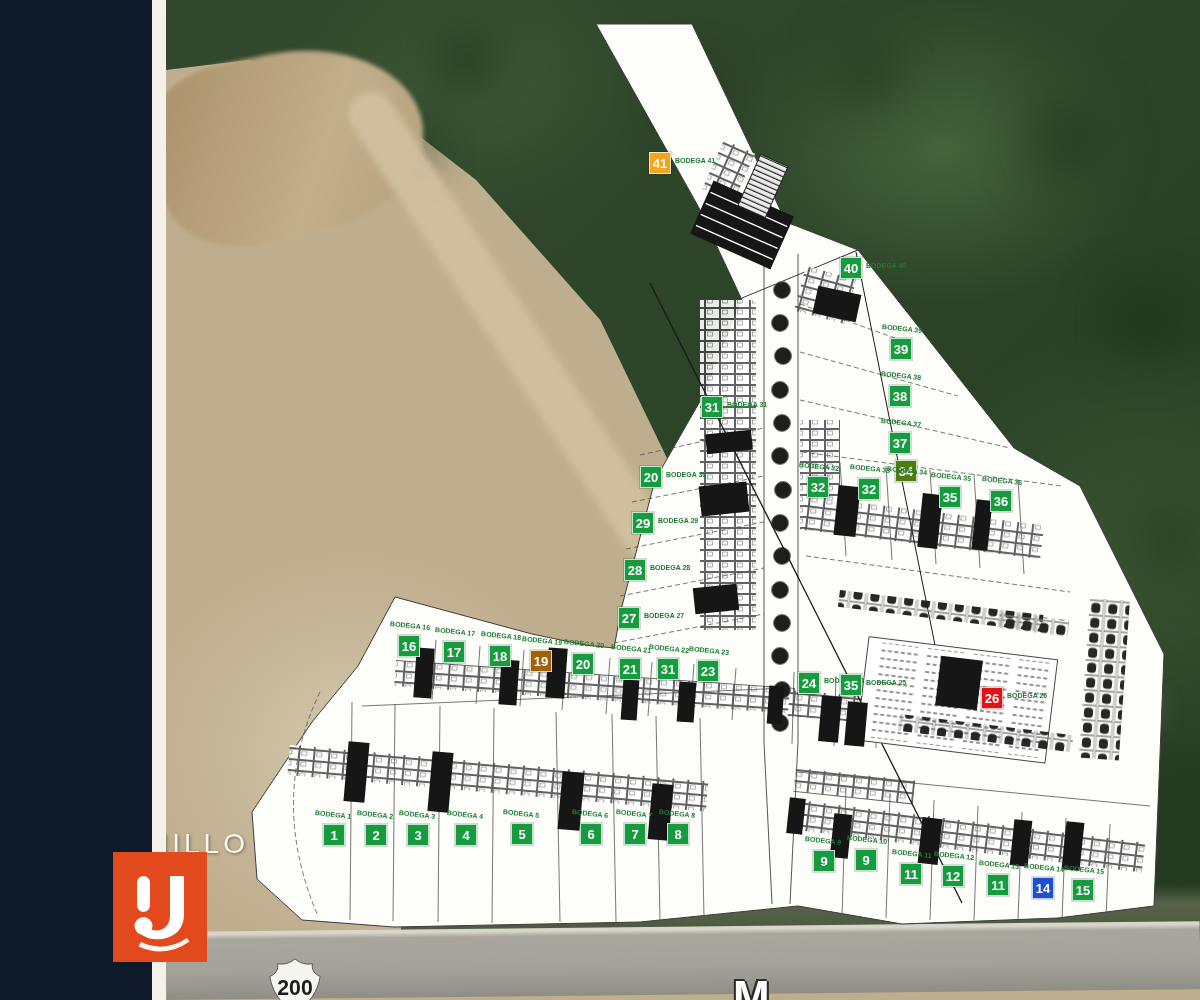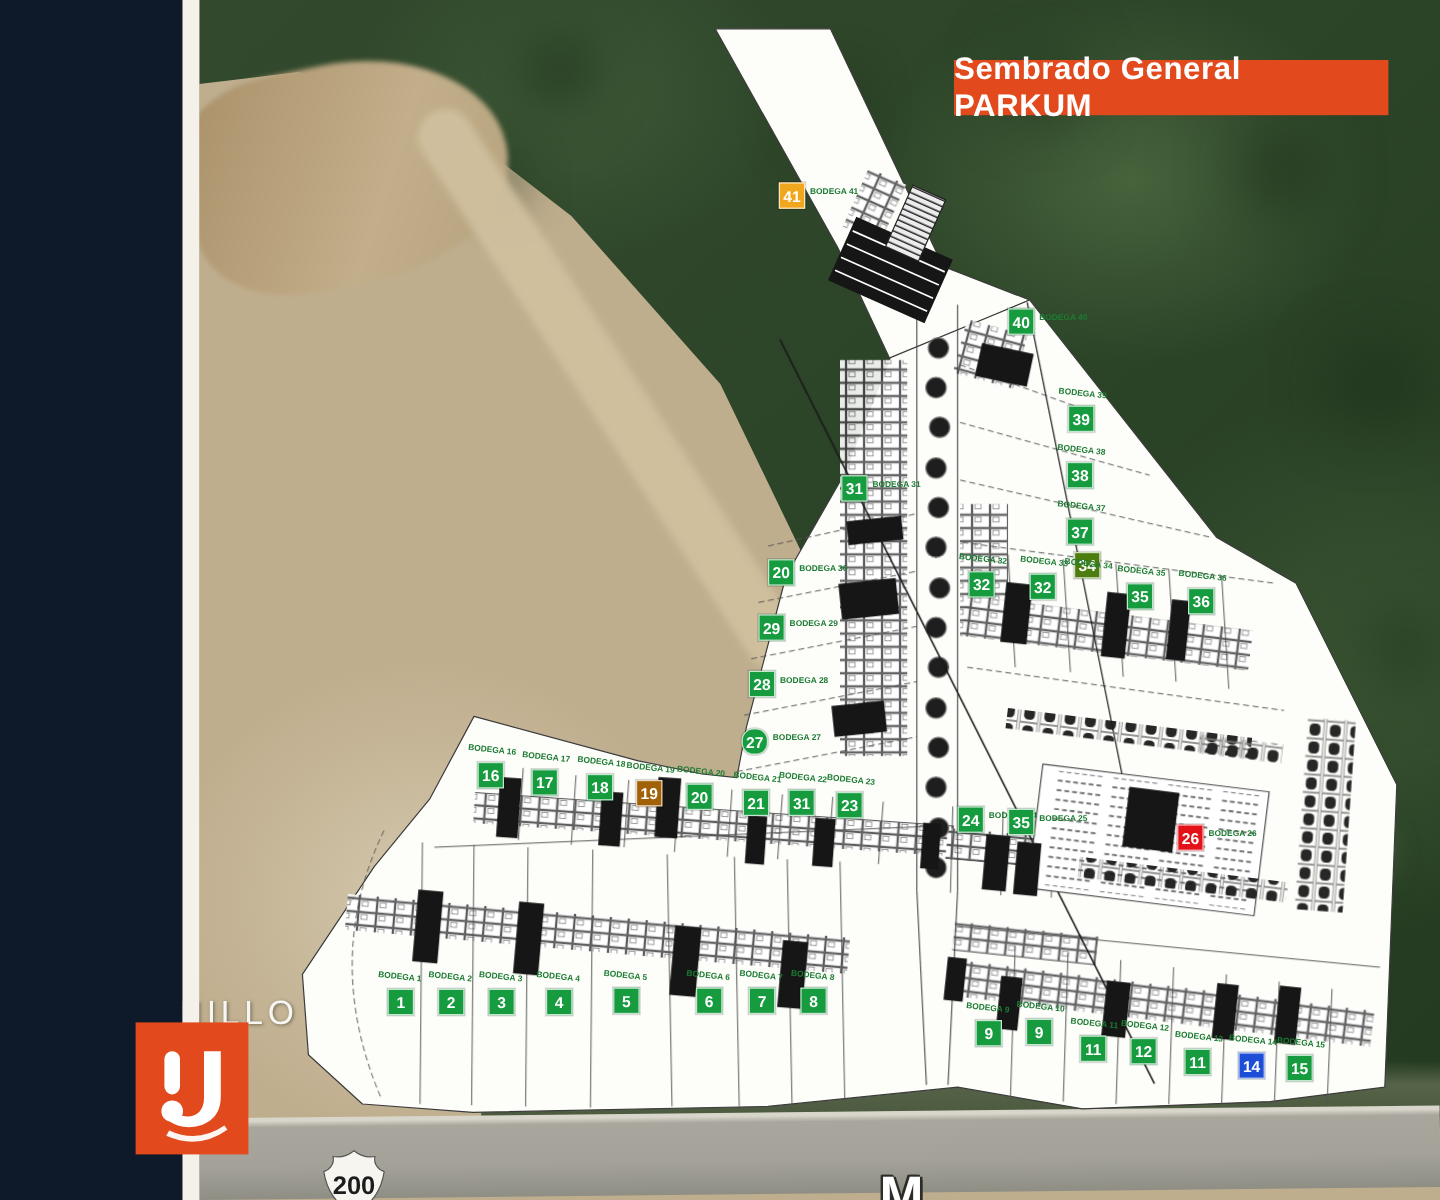--- a/index.html
+++ b/index.html
@@ -277,21 +277,21 @@
       <div class="lot-badge" style="left: 657px; top: 658px; background: rgb(22, 155, 63);">31</div>
       <div class="lot-label above" style="left: 649px; top: 645px;">BODEGA 22</div>
       <div class="lot-badge" style="left: 697px; top: 660px; background: rgb(22, 155, 63);">23</div>
       <div class="lot-label above" style="left: 689px; top: 647px;">BODEGA 23</div>
       <div class="lot-badge" style="left: 798px; top: 672px; background: rgb(22, 155, 63);">24</div>
       <div class="lot-label right" style="left: 824px; top: 677px;">BODEGA 24</div>
       <div class="lot-badge" style="left: 840px; top: 674px; background: rgb(22, 155, 63);">35</div>
       <div class="lot-label right" style="left: 866px; top: 679px;">BODEGA 25</div>
       <div class="lot-badge" style="left: 981px; top: 687px; background: rgb(227, 18, 24);">26</div>
       <div class="lot-label right" style="left: 1007px; top: 692px;">BODEGA 26</div>
-      <div class="lot-badge" style="left: 618px; top: 607px; background: rgb(22, 155, 63); border-radius: 10px;">27</div>
+      <div class="lot-badge" style="left: 618px; top: 607px; background: rgb(22, 155, 63);">27</div>
       <div class="lot-label right" style="left: 644px; top: 612px;">BODEGA 27</div>
       <div class="lot-badge" style="left: 624px; top: 559px; background: rgb(22, 155, 63);">28</div>
       <div class="lot-label right" style="left: 650px; top: 564px;">BODEGA 28</div>
       <div class="lot-badge" style="left: 632px; top: 512px; background: rgb(22, 155, 63);">29</div>
       <div class="lot-label right" style="left: 658px; top: 517px;">BODEGA 29</div>
       <div class="lot-badge" style="left: 640px; top: 466px; background: rgb(22, 155, 63);">20</div>
       <div class="lot-label right" style="left: 666px; top: 471px;">BODEGA 30</div>
       <div class="lot-badge" style="left: 701px; top: 396px; background: rgb(22, 155, 63);">31</div>
       <div class="lot-label right" style="left: 727px; top: 401px;">BODEGA 31</div>
       <div class="lot-badge" style="left: 807px; top: 476px; background: rgb(22, 155, 63);">32</div>
@@ -318,23 +318,20 @@
 
   <div class="street-label">NILLO</div>
   <svg class="shield" viewBox="0 0 60 60">
     <path d="M30 2 C24 7 18 8 12 7 C13 13 10 18 4 20 C6 34 14 48 30 58 C46 48 54 34 56 20 C50 18 47 13 48 7 C42 8 36 7 30 2 Z" fill="#f6f5f0" stroke="#555" stroke-width="1"></path>
     <text x="30" y="39" text-anchor="middle" font-size="22" font-weight="bold" fill="#1c1c1c" font-family="Liberation Sans, sans-serif">200</text>
   </svg>
   <div class="road-letter">M</div>
 
   <div class="white-strip"></div>
   <div class="sidebar"></div>
-  <div class="banner">
-    <span>Sembrado General PARKUM</span>
-  </div>
   <div class="logo">
     <svg width="94" height="110" viewBox="0 0 94 110">
       <rect x="24" y="24" width="13" height="36" rx="6.5" fill="#fff"></rect>
       <circle cx="30.5" cy="74" r="9" fill="#fff"></circle>
       <path d="M57 24 h14 v38 c0 15 -9 23 -22 25 c-8 1.2 -15 -0.8 -20 -4 l4.5 -7 c13 6 23.5 0.5 23.5 -13 z" fill="#fff"></path>
       <path d="M28 90 q24 11 46 -4 l2.5 3.5 q-24 17 -51 5 z" fill="#fff" opacity="0.95"></path>
     </svg>
   </div>
 
 </div>

